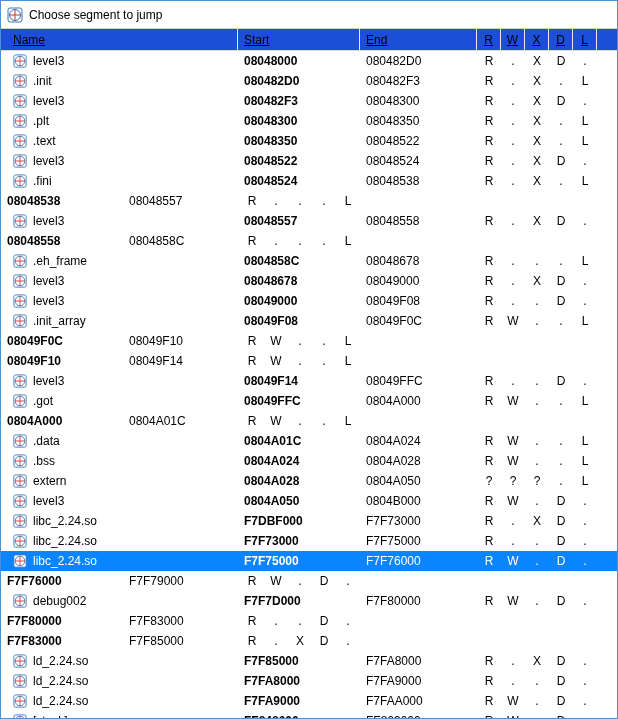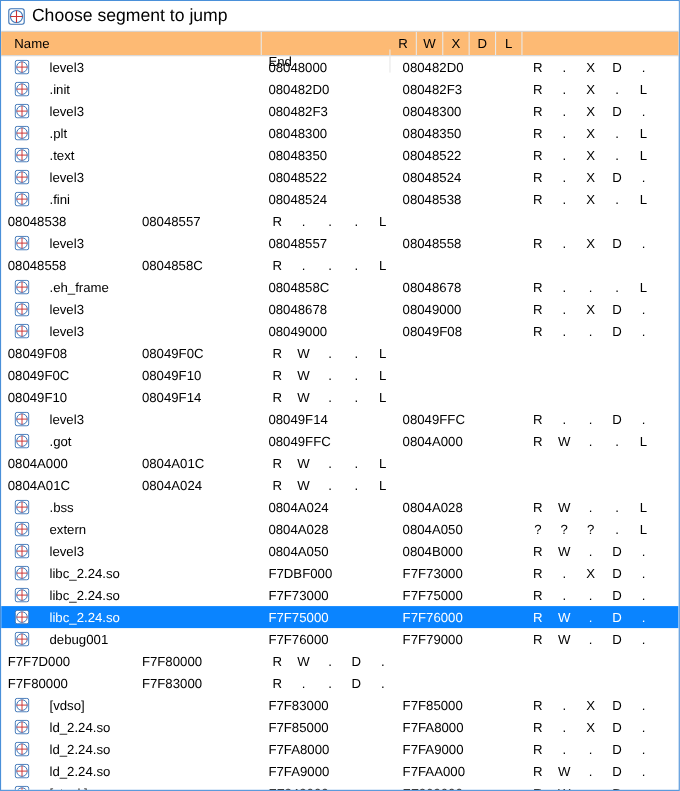--- a/index.html
+++ b/index.html
@@ -17,29 +17,30 @@
   .titlebar {
     height: 28px;
     background: #fff;
     border-bottom: 1px solid #d0d0d0;
     display: flex;
     align-items: center;
     padding: 0 6px;
     gap: 6px;
   }
   .titlebar .app-icon svg { display:block; }
-  .titlebar .title { font-size: 16px; color:#000; }
+  .titlebar .title { font-size: 12px; color:#000; }
   .header-row {
     display: flex;
     height: 22px;
-    align-items: center;
+    align-items: flex-end;
     border-bottom: 1px solid #d9d9d9;
-    background: #fdba74;
+    background: #1d4ed8;
     font-size: 12px;
     color: #000;
+    text-decoration: underline;
   }
   .header-row .hcell {
     padding: 0 6px;
     border-right: 1px solid #e8e8e8;
     height:100%;
     display:flex;
     align-items:center;
   }
   .col-name { width: 237px; padding-left:12px !important;}
   .col-start { width: 122px; }
@@ -56,24 +57,24 @@
     display:flex;
     height:20px;
     align-items:center;
     font-size:12px;
   }
   .row .cell { padding:0 6px; }
   .row .name-cell {
     width:237px;
     display:flex;
     align-items:center;
-    gap:18px;
+    gap:6px;
     padding-left:12px;
   }
-  .row .start-cell { width:122px; }
+  .row .start-cell { width:122px;font-weight:bold; }
   .row .end-cell   { width:117px; }
   .row .flag { width:24px; text-align:center; }
   .row.selected {
     background:#0a84ff;
     color:#fff;
   }
   .seg-icon svg { display:block; }
 </style>
 </head>
 <body>
@@ -84,20 +85,21 @@
       <rect x="1" y="1" width="14" height="14" rx="2" fill="#fff" stroke="#3a72b5" stroke-width="1"></rect>
       <circle cx="8" cy="8" r="5.5" fill="none" stroke="#3a72b5" stroke-width="1"></circle>
       <path d="M8 2.5 V13.5 M2.5 8 H13.5" stroke="#c33" stroke-width="1"></path>
     </svg>
   </span>
   <span class="title">Choose segment to jump</span>
 </div>
 
 <div class="header-row">
   <div class="hcell col-name">Name</div>
+  <div class="hcell col-start">Start</div>
   <div class="hcell col-end">End</div>
   <div class="hcell col-r">R</div>
   <div class="hcell col-w">W</div>
   <div class="hcell col-x">X</div>
   <div class="hcell col-d">D</div>
   <div class="hcell col-l">L</div>
 </div>
 
 <div class="body" id="rows">
     <div class="row">
@@ -321,20 +323,30 @@
       </div>
       <div class="cell start-cell">08049000</div>
       <div class="cell end-cell">08049F08</div>
       <div class="cell flag">R</div>
       <div class="cell flag">.</div>
       <div class="cell flag">.</div>
       <div class="cell flag">D</div>
       <div class="cell flag">.</div>
     </div>
     <div class="row">
+      <div class="cell name-cell">
+        <span class="seg-icon">
+          <svg width="14" height="14" viewBox="0 0 16 16">
+            <rect x="1" y="1" width="14" height="14" rx="2" fill="#fff" stroke="#3a72b5" stroke-width="1"></rect>
+            <circle cx="8" cy="8" r="5.5" fill="none" stroke="#3a72b5" stroke-width="1"></circle>
+            <path d="M8 2.5 V13.5 M2.5 8 H13.5" stroke="#c33" stroke-width="1"></path>
+          </svg>
+        </span>
+        <span>.init_array</span>
+      </div>
       <div class="cell start-cell">08049F08</div>
       <div class="cell end-cell">08049F0C</div>
       <div class="cell flag">R</div>
       <div class="cell flag">W</div>
       <div class="cell flag">.</div>
       <div class="cell flag">.</div>
       <div class="cell flag">L</div>
     </div>
     <div class="row">
       <div class="cell start-cell">08049F0C</div>
@@ -395,20 +407,30 @@
     <div class="row">
       <div class="cell start-cell">0804A000</div>
       <div class="cell end-cell">0804A01C</div>
       <div class="cell flag">R</div>
       <div class="cell flag">W</div>
       <div class="cell flag">.</div>
       <div class="cell flag">.</div>
       <div class="cell flag">L</div>
     </div>
     <div class="row">
+      <div class="cell name-cell">
+        <span class="seg-icon">
+          <svg width="14" height="14" viewBox="0 0 16 16">
+            <rect x="1" y="1" width="14" height="14" rx="2" fill="#fff" stroke="#3a72b5" stroke-width="1"></rect>
+            <circle cx="8" cy="8" r="5.5" fill="none" stroke="#3a72b5" stroke-width="1"></circle>
+            <path d="M8 2.5 V13.5 M2.5 8 H13.5" stroke="#c33" stroke-width="1"></path>
+          </svg>
+        </span>
+        <span>.data</span>
+      </div>
       <div class="cell start-cell">0804A01C</div>
       <div class="cell end-cell">0804A024</div>
       <div class="cell flag">R</div>
       <div class="cell flag">W</div>
       <div class="cell flag">.</div>
       <div class="cell flag">.</div>
       <div class="cell flag">L</div>
     </div>
     <div class="row">
       <div class="cell name-cell">
@@ -518,67 +540,57 @@
       </div>
       <div class="cell start-cell">F7F75000</div>
       <div class="cell end-cell">F7F76000</div>
       <div class="cell flag">R</div>
       <div class="cell flag">W</div>
       <div class="cell flag">.</div>
       <div class="cell flag">D</div>
       <div class="cell flag">.</div>
     </div>
     <div class="row">
-      <div class="cell name-cell">
-        <span class="seg-icon">
-          <svg width="14" height="14" viewBox="0 0 16 16">
-            <rect x="1" y="1" width="14" height="14" rx="2" fill="#fff" stroke="#3a72b5" stroke-width="1"></rect>
-            <circle cx="8" cy="8" r="5.5" fill="none" stroke="#3a72b5" stroke-width="1"></circle>
-            <path d="M8 2.5 V13.5 M2.5 8 H13.5" stroke="#c33" stroke-width="1"></path>
-          </svg>
-        </span>
-        <span>debug001</span>
-      </div>
       <div class="cell start-cell">F7F76000</div>
       <div class="cell end-cell">F7F79000</div>
       <div class="cell flag">R</div>
       <div class="cell flag">W</div>
       <div class="cell flag">.</div>
       <div class="cell flag">D</div>
       <div class="cell flag">.</div>
     </div>
     <div class="row">
+      <div class="cell name-cell">
+        <span class="seg-icon">
+          <svg width="14" height="14" viewBox="0 0 16 16">
+            <rect x="1" y="1" width="14" height="14" rx="2" fill="#fff" stroke="#3a72b5" stroke-width="1"></rect>
+            <circle cx="8" cy="8" r="5.5" fill="none" stroke="#3a72b5" stroke-width="1"></circle>
+            <path d="M8 2.5 V13.5 M2.5 8 H13.5" stroke="#c33" stroke-width="1"></path>
+          </svg>
+        </span>
+        <span>debug002</span>
+      </div>
       <div class="cell start-cell">F7F7D000</div>
       <div class="cell end-cell">F7F80000</div>
       <div class="cell flag">R</div>
       <div class="cell flag">W</div>
       <div class="cell flag">.</div>
       <div class="cell flag">D</div>
       <div class="cell flag">.</div>
     </div>
     <div class="row">
       <div class="cell start-cell">F7F80000</div>
       <div class="cell end-cell">F7F83000</div>
       <div class="cell flag">R</div>
       <div class="cell flag">.</div>
       <div class="cell flag">.</div>
       <div class="cell flag">D</div>
       <div class="cell flag">.</div>
     </div>
     <div class="row">
-      <div class="cell name-cell">
-        <span class="seg-icon">
-          <svg width="14" height="14" viewBox="0 0 16 16">
-            <rect x="1" y="1" width="14" height="14" rx="2" fill="#fff" stroke="#3a72b5" stroke-width="1"></rect>
-            <circle cx="8" cy="8" r="5.5" fill="none" stroke="#3a72b5" stroke-width="1"></circle>
-            <path d="M8 2.5 V13.5 M2.5 8 H13.5" stroke="#c33" stroke-width="1"></path>
-          </svg>
-        </span>
-        <span>[vdso]</span>
-      </div>
       <div class="cell start-cell">F7F83000</div>
       <div class="cell end-cell">F7F85000</div>
       <div class="cell flag">R</div>
       <div class="cell flag">.</div>
       <div class="cell flag">X</div>
       <div class="cell flag">D</div>
       <div class="cell flag">.</div>
     </div>
     <div class="row">
       <div class="cell name-cell">

